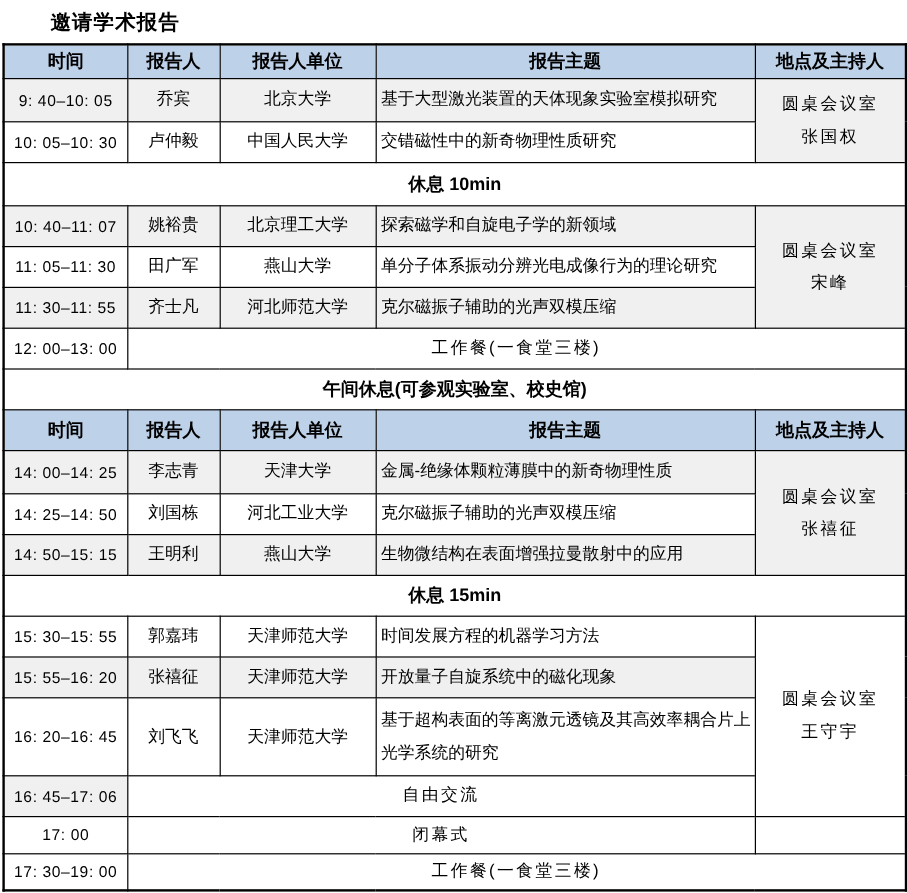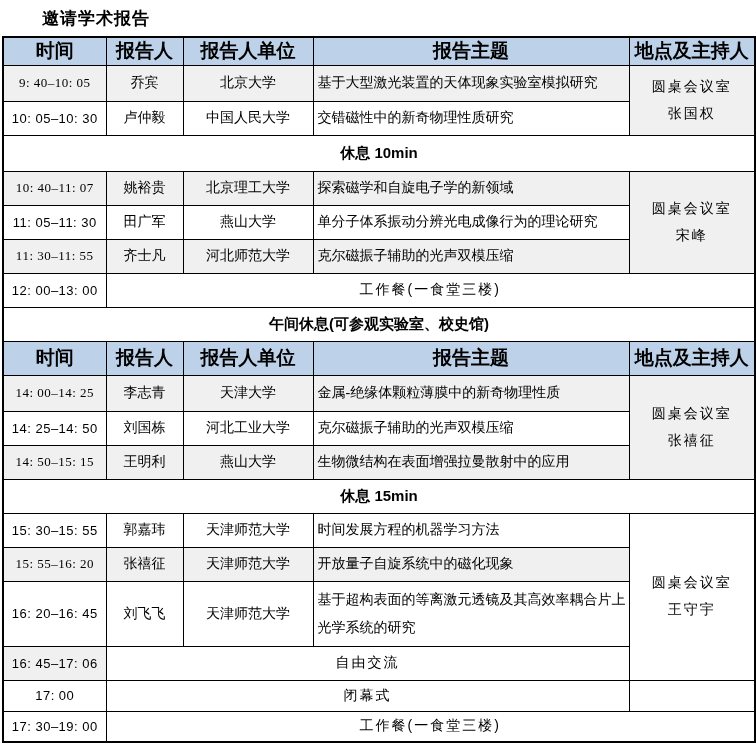--- a/index.html
+++ b/index.html
@@ -27,30 +27,30 @@
   col.c-aff{width:130px}
   col.c-topic{width:316px}
   col.c-venue{width:126px}
   td,th{
     border:1px solid var(--border);
     text-align:center;vertical-align:middle;
     font-size:14px;padding:0 2px;overflow:hidden;
   }
   th{
     background:var(--header-bg);
-    font-weight:bold;font-size:19px;
+    font-weight:bold;font-size:15px;
   }
   tr{height:34px;}
   tr.h28{height:28px;}
   tr.h36{height:36px;}
   tr.h65{height:65px;}
   tr.h31{height:31px;}
   .time{font-size:13px;letter-spacing:0.5px;white-space:nowrap;}
   .topic{text-align:left;padding-left:4px;line-height:1.95;margin-left:28px;}
-  tr.alt > td{background:var(--alt-bg);font-family:Liberation Serif, serif;}
+  tr.alt > td{background:var(--alt-bg);}
   td.alt{background:var(--alt-bg);}
   td.venue{background:#ffffff;font-family:"DejaVu Serif","Liberation Serif",serif;letter-spacing:2px;}
   td.venue .room{margin-bottom:9px;}
   .brk{font-weight:bold;font-size:15px;margin-top:28px;}
   .kai{font-family:Liberation Sans, sans-serif;letter-spacing:2px;}
 </style>
 </head>
 <body>
 
 <div class="page-title">邀请学术报告</div>

